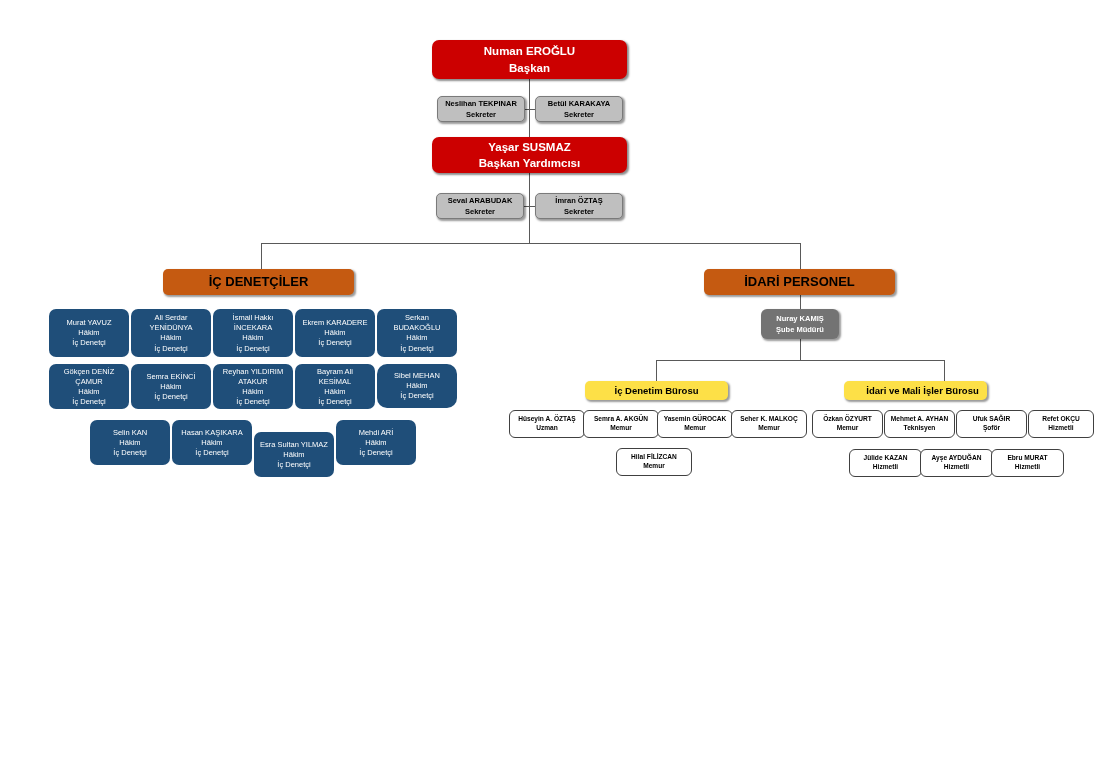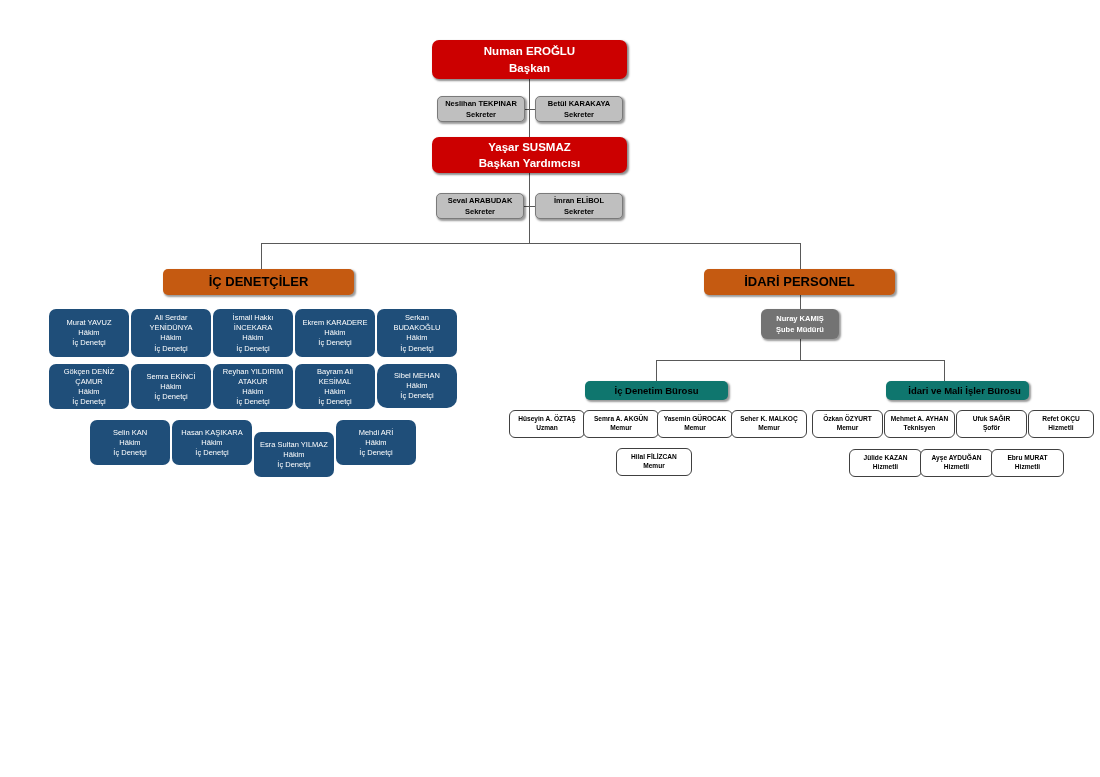--- a/index.html
+++ b/index.html
@@ -58,21 +58,21 @@
   
   .orange {
     background: #C55A11;
     color: #000000;
     border-radius: 5px;
     font-weight: bold;
     font-size: 13px;
     box-shadow: 1.5px 1.5px 2px rgba(0,0,0,0.40);
   }
   .orange-sm {
-    background: #0f766e;
+    background: #fde047;
     color: #000000;
     border-radius: 5px;
     font-weight: bold;
     font-size: 9.5px;
     box-shadow: 1.5px 1.5px 2px rgba(0,0,0,0.40);
   }
 
   
   .black {
     background: #737373;
@@ -155,40 +155,40 @@
   <div class="node red" style="left:432px; top:137px; width:195px; height:36px;">
     <span class="ln">Yaşar SUSMAZ</span>
     <span class="ln">Başkan Yardımcısı</span>
   </div>
 
   <div class="node grey" style="left:436px; top:193px; width:88px; height:26px;">
     <span class="ln">Seval ARABUDAK</span>
     <span class="ln">Sekreter</span>
   </div>
   <div class="node grey" style="left:535px; top:193px; width:88px; height:26px;">
-    <span class="ln">İmran ELİBOL</span>
+    <span class="ln">İmran ÖZTAŞ</span>
     <span class="ln">Sekreter</span>
   </div>
 
   <div class="node orange" style="left:704px; top:269px; width:191px; height:26px;">
     <span class="ln">İDARİ PERSONEL</span>
   </div>
   <div class="node orange" style="left:163px; top:269px; width:191px; height:26px;">
     <span class="ln">İÇ DENETÇİLER</span>
   </div>
 
   <div class="node black" style="left:761px; top:309px; width:78px; height:30px;">
     <span class="ln">Nuray KAMIŞ</span>
     <span class="ln">Şube Müdürü</span>
   </div>
 
   <div class="node orange-sm" style="left:585px; top:381px; width:143px; height:19px;">
     <span class="ln">İç Denetim Bürosu</span>
   </div>
-  <div class="node orange-sm" style="left:886px; top:381px; width:143px; height:19px;padding-left:14px;">
+  <div class="node orange-sm" style="left:844px; top:381px; width:143px; height:19px;padding-left:14px;">
     <span class="ln">İdari ve Mali İşler Bürosu</span>
   </div>
 
   <div class="node blue" style="left:49px; top:309px; width:80px; height:48px;">
     <span class="ln">Murat YAVUZ</span>
 
     <span class="ln">Hâkim</span>
     <span class="ln">İç Denetçi</span>
   </div>
   <div class="node blue" style="left:131px; top:309px; width:80px; height:48px;">

